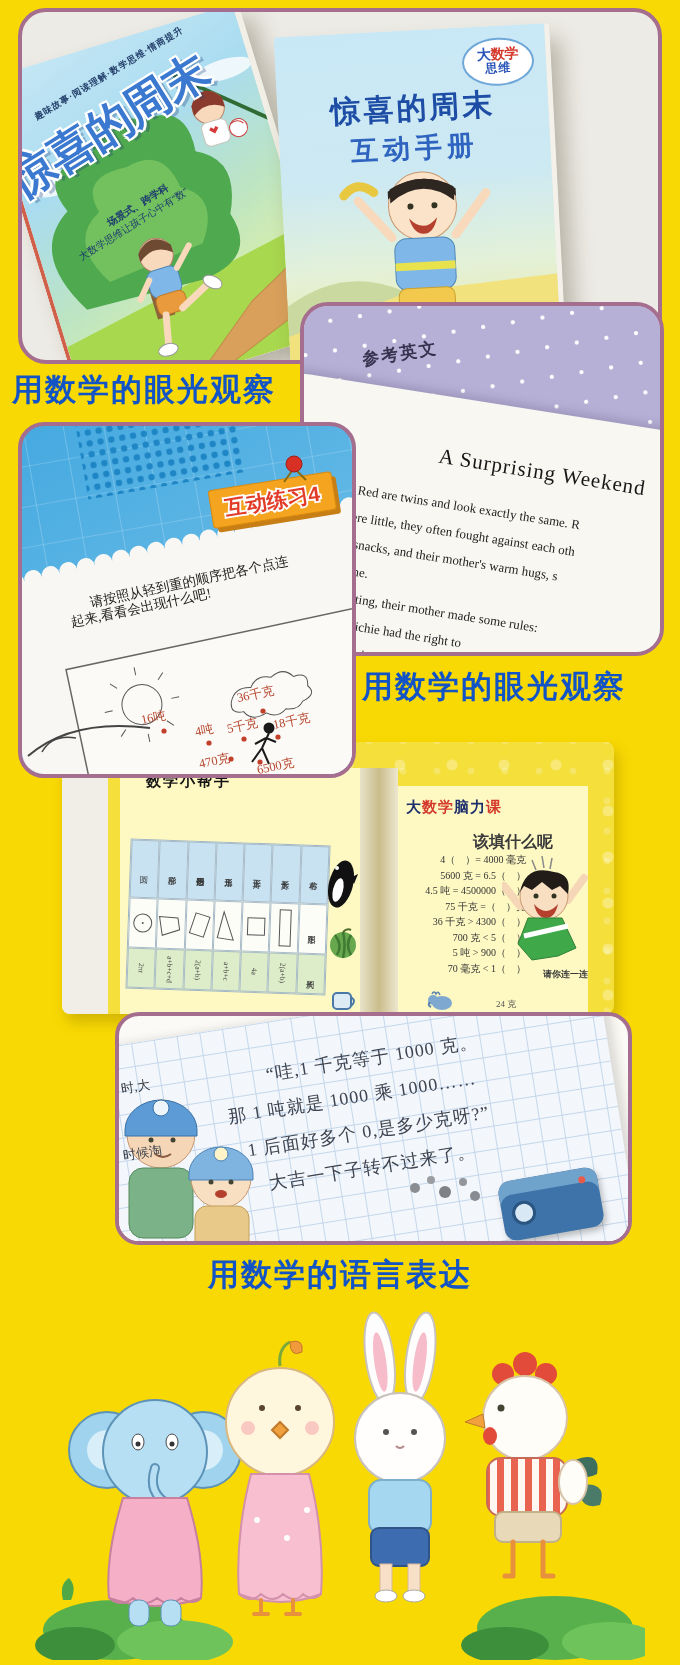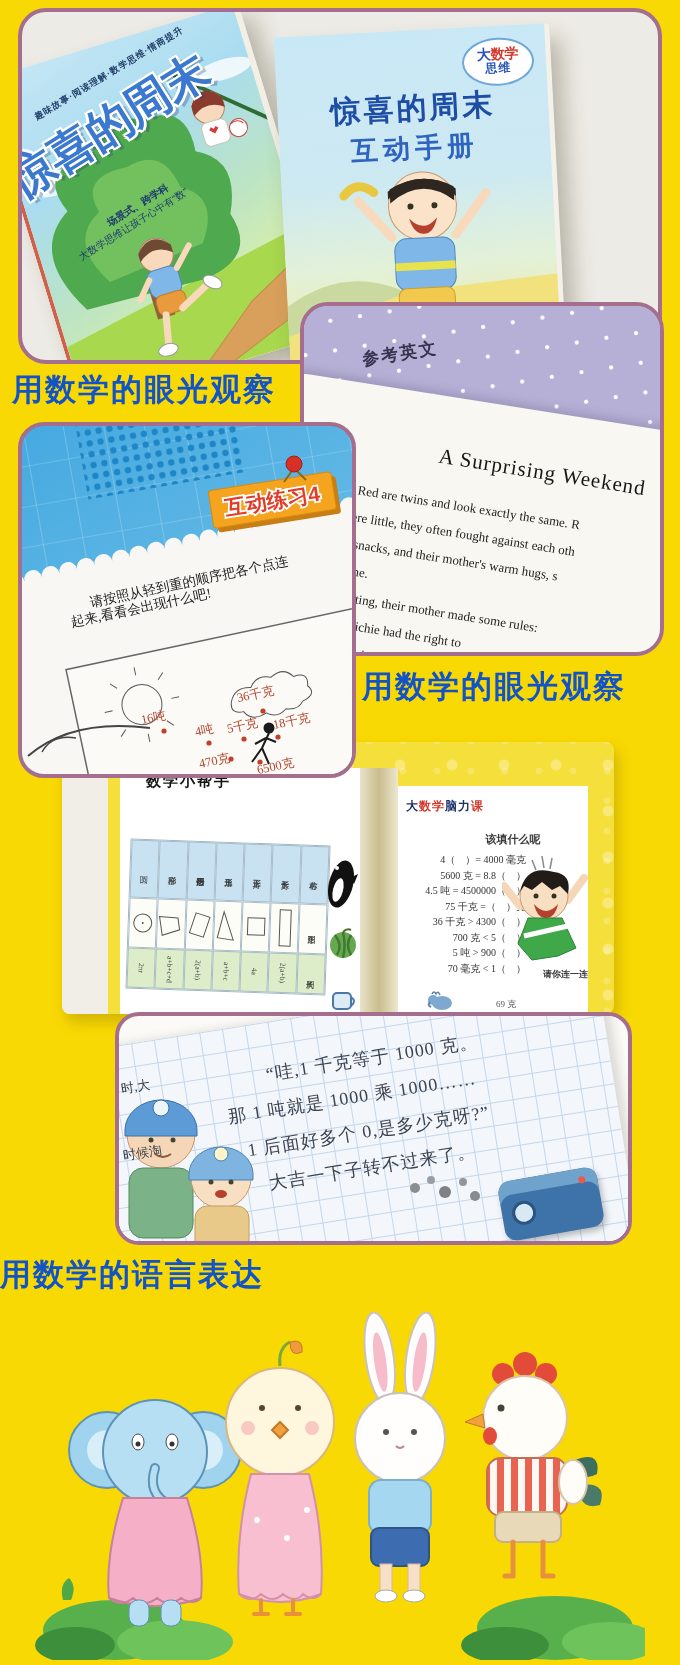--- a/index.html
+++ b/index.html
@@ -69,38 +69,38 @@
     line-height:27px; white-space:nowrap; }
 
   
   #card-spread { position:absolute; left:62px; top:742px; width:552px; height:272px; z-index:1;
     background:#F5DF3B; border-radius:8px; overflow:hidden; box-shadow:4px 8px 14px rgba(90,70,10,.25); }
   #spread-pattern { position:absolute; inset:0;
     background-image:radial-gradient(circle,rgba(255,255,255,.30) 5px,transparent 6px),
                      radial-gradient(circle,rgba(255,255,255,.22) 3px,transparent 4px);
     background-size:52px 46px,34px 30px; background-position:0 0,18px 14px; }
   #spread-edge { position:absolute; left:0; top:0; width:46px; height:272px; background:#F0EEE7; }
-  .page { position:absolute; background:#ffffff; }
+  .page { position:absolute; background:#fef9c3; }
   #page-left  { left:58px;  top:26px; width:240px; height:246px; }
   #page-right { left:336px; top:44px; width:190px; height:228px; }
   #gutter { position:absolute; left:298px; top:26px; width:38px; height:246px;
     background:linear-gradient(90deg,#E8E2C8,#C9BD8C 50%,#EDE7CF); }
   #pl-title { position:absolute; left:26px; top:4px; font-size:15px; font-weight:800; color:#141414; letter-spacing:2px; }
   #shape-table { position:absolute; left:8px; top:74px; width:200px; transform:rotate(2deg);
     border:1px solid #9FB6C4; border-collapse:collapse; }
   #shape-table .trow { display:flex; }
   #shape-table .cell { flex:1; border:0.5px solid #A9BCC8; display:flex; align-items:center; justify-content:center; overflow:hidden; }
   #shape-table .hrow .cell { height:58px; background:#C9E2F2; }
   #shape-table .srow .cell { height:50px; background:#FDFDF8; }
   #shape-table .frow .cell { height:40px; background:#DDEDC9; }
   .vtxt { writing-mode:vertical-rl; font-size:8.5px; color:#333; letter-spacing:0; }
   .ftxt { writing-mode:vertical-rl; font-size:7.5px; color:#444; font-family:"Liberation Serif", serif; }
-  #pr-title { position:absolute; left:8px; top:12px; font-size:12px; font-weight:900; letter-spacing:1px; white-space:nowrap; }
+  #pr-title { position:absolute; left:8px; top:12px; font-size:15px; font-weight:900; letter-spacing:1px; white-space:nowrap; }
   #pr-title .navy { color:#1C2F6B; } #pr-title .red { color:#D4392C; }
-  #pr-sub { position:absolute; left:0; top:46px; width:100%; text-align:center; font-size:11px; font-weight:bold; color:#3A3A3A;padding-left:40px; }
+  #pr-sub { position:absolute; left:0; top:46px; width:100%; text-align:center; font-size:16px; font-weight:bold; color:#3A3A3A;padding-left:40px; }
   #problems { position:absolute; left:6px; top:66px; width:128px; }
   .problem { font-family:"Liberation Serif", serif; font-size:10px; color:#333; line-height:15.5px; white-space:nowrap; text-align:right; padding-right:6px; }
   #pr-footer { position:absolute; left:0; top:182px; width:100%; text-align:right; font-size:9px; font-weight:bold; color:#3A3A3A; }
   #pr-value { position:absolute; left:98px; top:212px; font-size:9px; color:#555; font-family:"Liberation Serif", serif; }
 
   
   #card-notebook { left:115px; top:1012px; width:517px; height:233px; z-index:4; background:#FBFAF6; border-radius:24px; }
   #nb-paper { position:absolute; left:-36px; top:-6px; width:540px; height:300px; transform:rotate(-9deg);
     background-color:#F3F6FA;
     background-image:linear-gradient(#C4D7EC 1px,transparent 1px),linear-gradient(90deg,#C4D7EC 1px,transparent 1px);
@@ -118,21 +118,21 @@
   #nb-mt1 { left:2px; top:62px; } #nb-mt2 { left:4px; top:128px; }
   #nb-gadget { position:absolute; left:382px; top:158px; width:100px; height:60px; transform:rotate(-10deg);
     background:#3D73A8; border-radius:12px; box-shadow:inset 0 14px 0 #6FA3CC, 2px 4px 6px rgba(0,0,0,.25); }
   #nb-gadget .lens { position:absolute; left:10px; top:22px; width:24px; height:24px; border-radius:50%;
     background:#D8E8F4; border:3px solid #2A5580; }
   #nb-gadget .dot { position:absolute; right:12px; top:8px; width:7px; height:7px; border-radius:50%; background:#E85B4B; }
 
   
   #heading-observe { left:12px; top:369px;font-family:Liberation Serif, serif; }
   #heading-think   { left:362px; top:666px; }
-  #heading-express { left:0; top:1254px; width:680px; text-align:left; }
+  #heading-express { left:0; top:1254px; width:680px; text-align:center; }
 
   #scene { position:absolute; left:35px; top:1300px; width:610px; height:360px; }
 </style>
 </head>
 <body>
 
 <div class="card" id="card-books">
   <div class="book" id="book-main">
     <svg style="position:absolute;inset:0" width="268" height="344" viewBox="0 0 268 344">
       <ellipse cx="40" cy="120" rx="34" ry="12" fill="#fff" opacity=".8"></ellipse>
@@ -441,21 +441,21 @@
 
   <div id="gutter"></div>
 
   <div class="page" id="page-right">
     <div id="pr-title">
       <span class="navy">大</span><span class="red">数学</span><span class="navy">脑力</span><span class="red">课</span>
     </div>
     <div id="pr-sub">该填什么呢</div>
     <div id="problems">
       <div class="problem">4（　）= 4000 毫克</div>
-      <div class="problem">5600 克 = 8.8（　）</div>
+      <div class="problem">5600 克 = 6.5（　）</div>
       <div class="problem">4.5 吨 = 4500000（　）</div>
       <div class="problem">75 千克 =（　）克</div>
       <div class="problem">36 千克 &gt; 4300（　）</div>
       <div class="problem">700 克 &lt; 5（　）</div>
       <div class="problem">5 吨 &gt; 900（　）</div>
       <div class="problem">70 毫克 &lt; 1（　）</div>
     </div>
     <svg style="position:absolute;left:104px;top:62px" width="88" height="118" viewBox="0 0 88 118">
       <g stroke="#888" stroke-width="1.5">
         <line x1="30" y1="12" x2="34" y2="22"></line>
@@ -466,21 +466,21 @@
       <line x1="66" y1="52" x2="82" y2="30" stroke="#F5D7B8" stroke-width="8" stroke-linecap="round"></line>
       <circle cx="42" cy="48" r="24" fill="#F8DFC2" stroke="#C9976E"></circle>
       <path d="M18,44 Q24,16 52,24 Q70,26 66,46 L58,38 L50,42 L40,34 L30,42 L22,38 Z" fill="#221C18"></path>
       <circle cx="34" cy="48" r="2.5" fill="#332"></circle>
         <circle cx="52" cy="48" r="2.5" fill="#332"></circle>
       <path d="M32,56 q12,14 24,0 q-3,14 -12,14 q-9,0 -12,-14 z" fill="#B5402E"></path>
       <path d="M26,70 L60,70 L74,100 L56,108 L30,112 L16,96 Z" fill="#3FA848" stroke="#2E8038"></path>
       <path d="M22,88 L66,78" stroke="#fff" stroke-width="5"></path>
     </svg>
     <div id="pr-footer">请你连一连</div>
-    <div id="pr-value">69 克</div>
+    <div id="pr-value">24 克</div>
     <svg style="position:absolute;left:28px;top:204px" width="30" height="22" viewBox="0 0 30 22">
       <ellipse cx="16" cy="13" rx="10" ry="7" fill="#7FA8D0"></ellipse>
       <circle cx="7" cy="10" r="5" fill="#7FA8D0"></circle>
       <path d="M4,12 q-3,3 1,5" stroke="#5C84B0" stroke-width="2" fill="none"></path>
       <path d="M6,4 q2,-4 4,0 q2,-4 4,1" stroke="#5C84B0" stroke-width="1.5" fill="none"></path>
     </svg>
   </div>
 </div>
 
 <div class="card" id="card-notebook">

